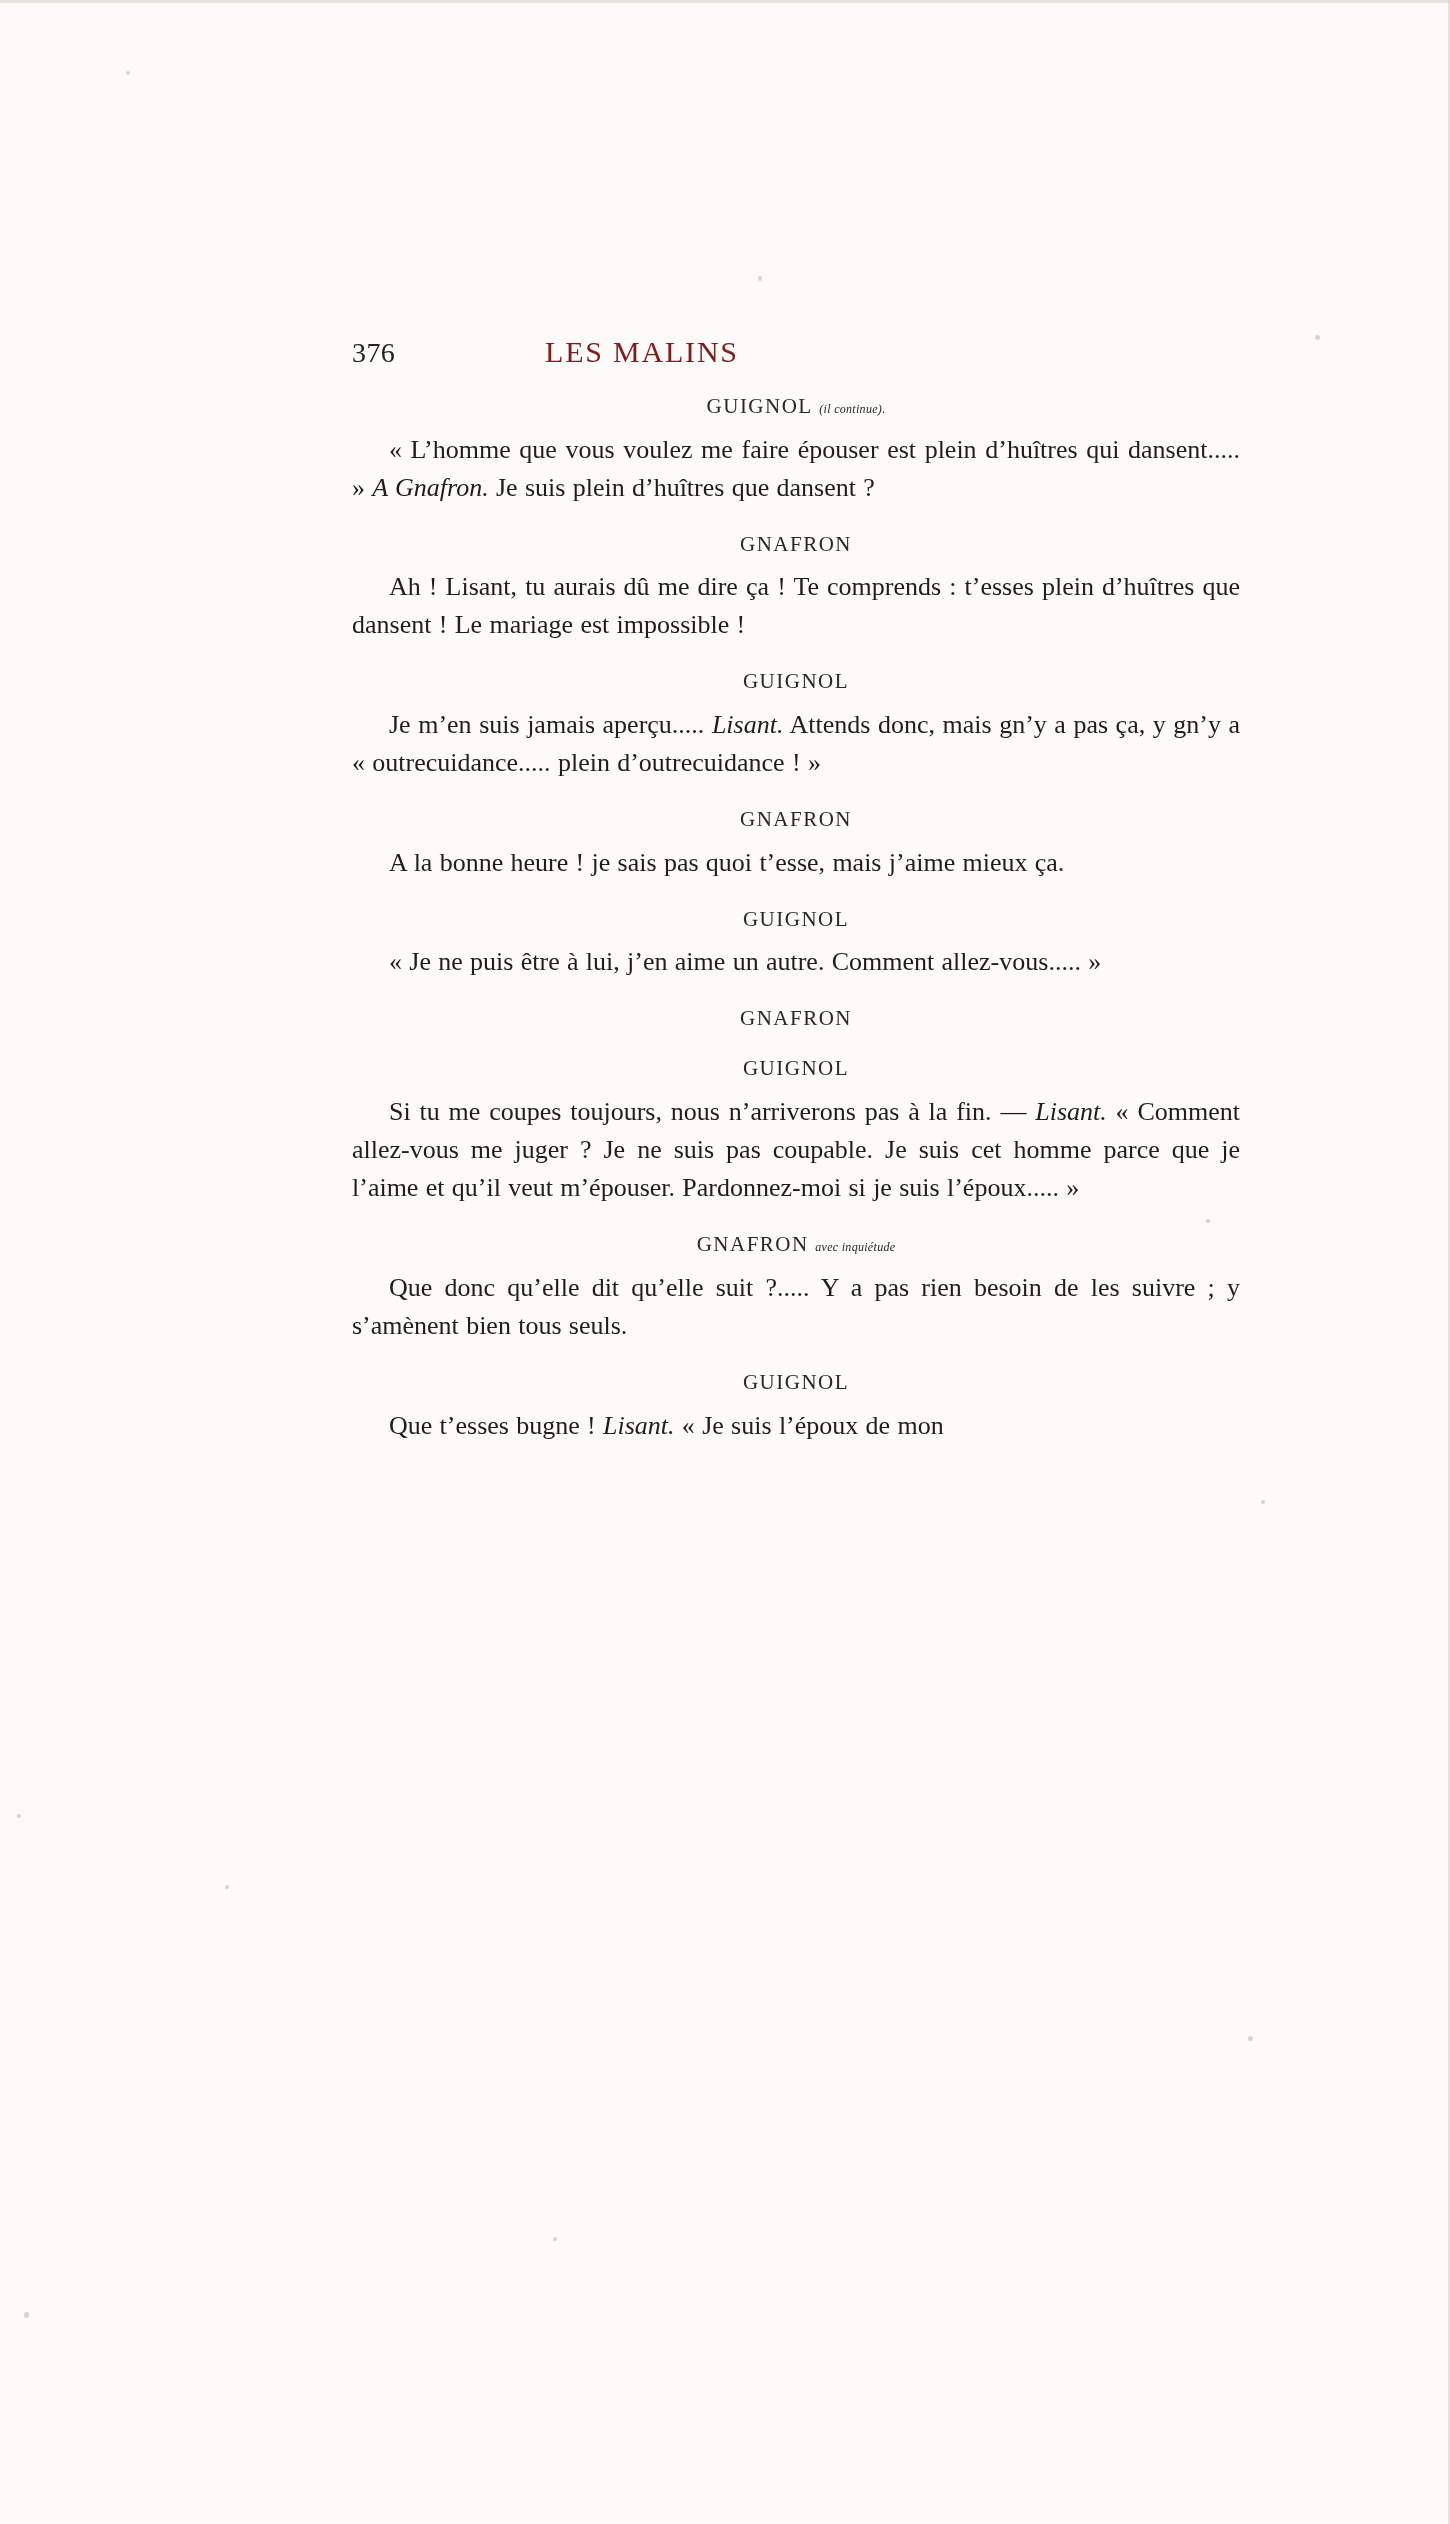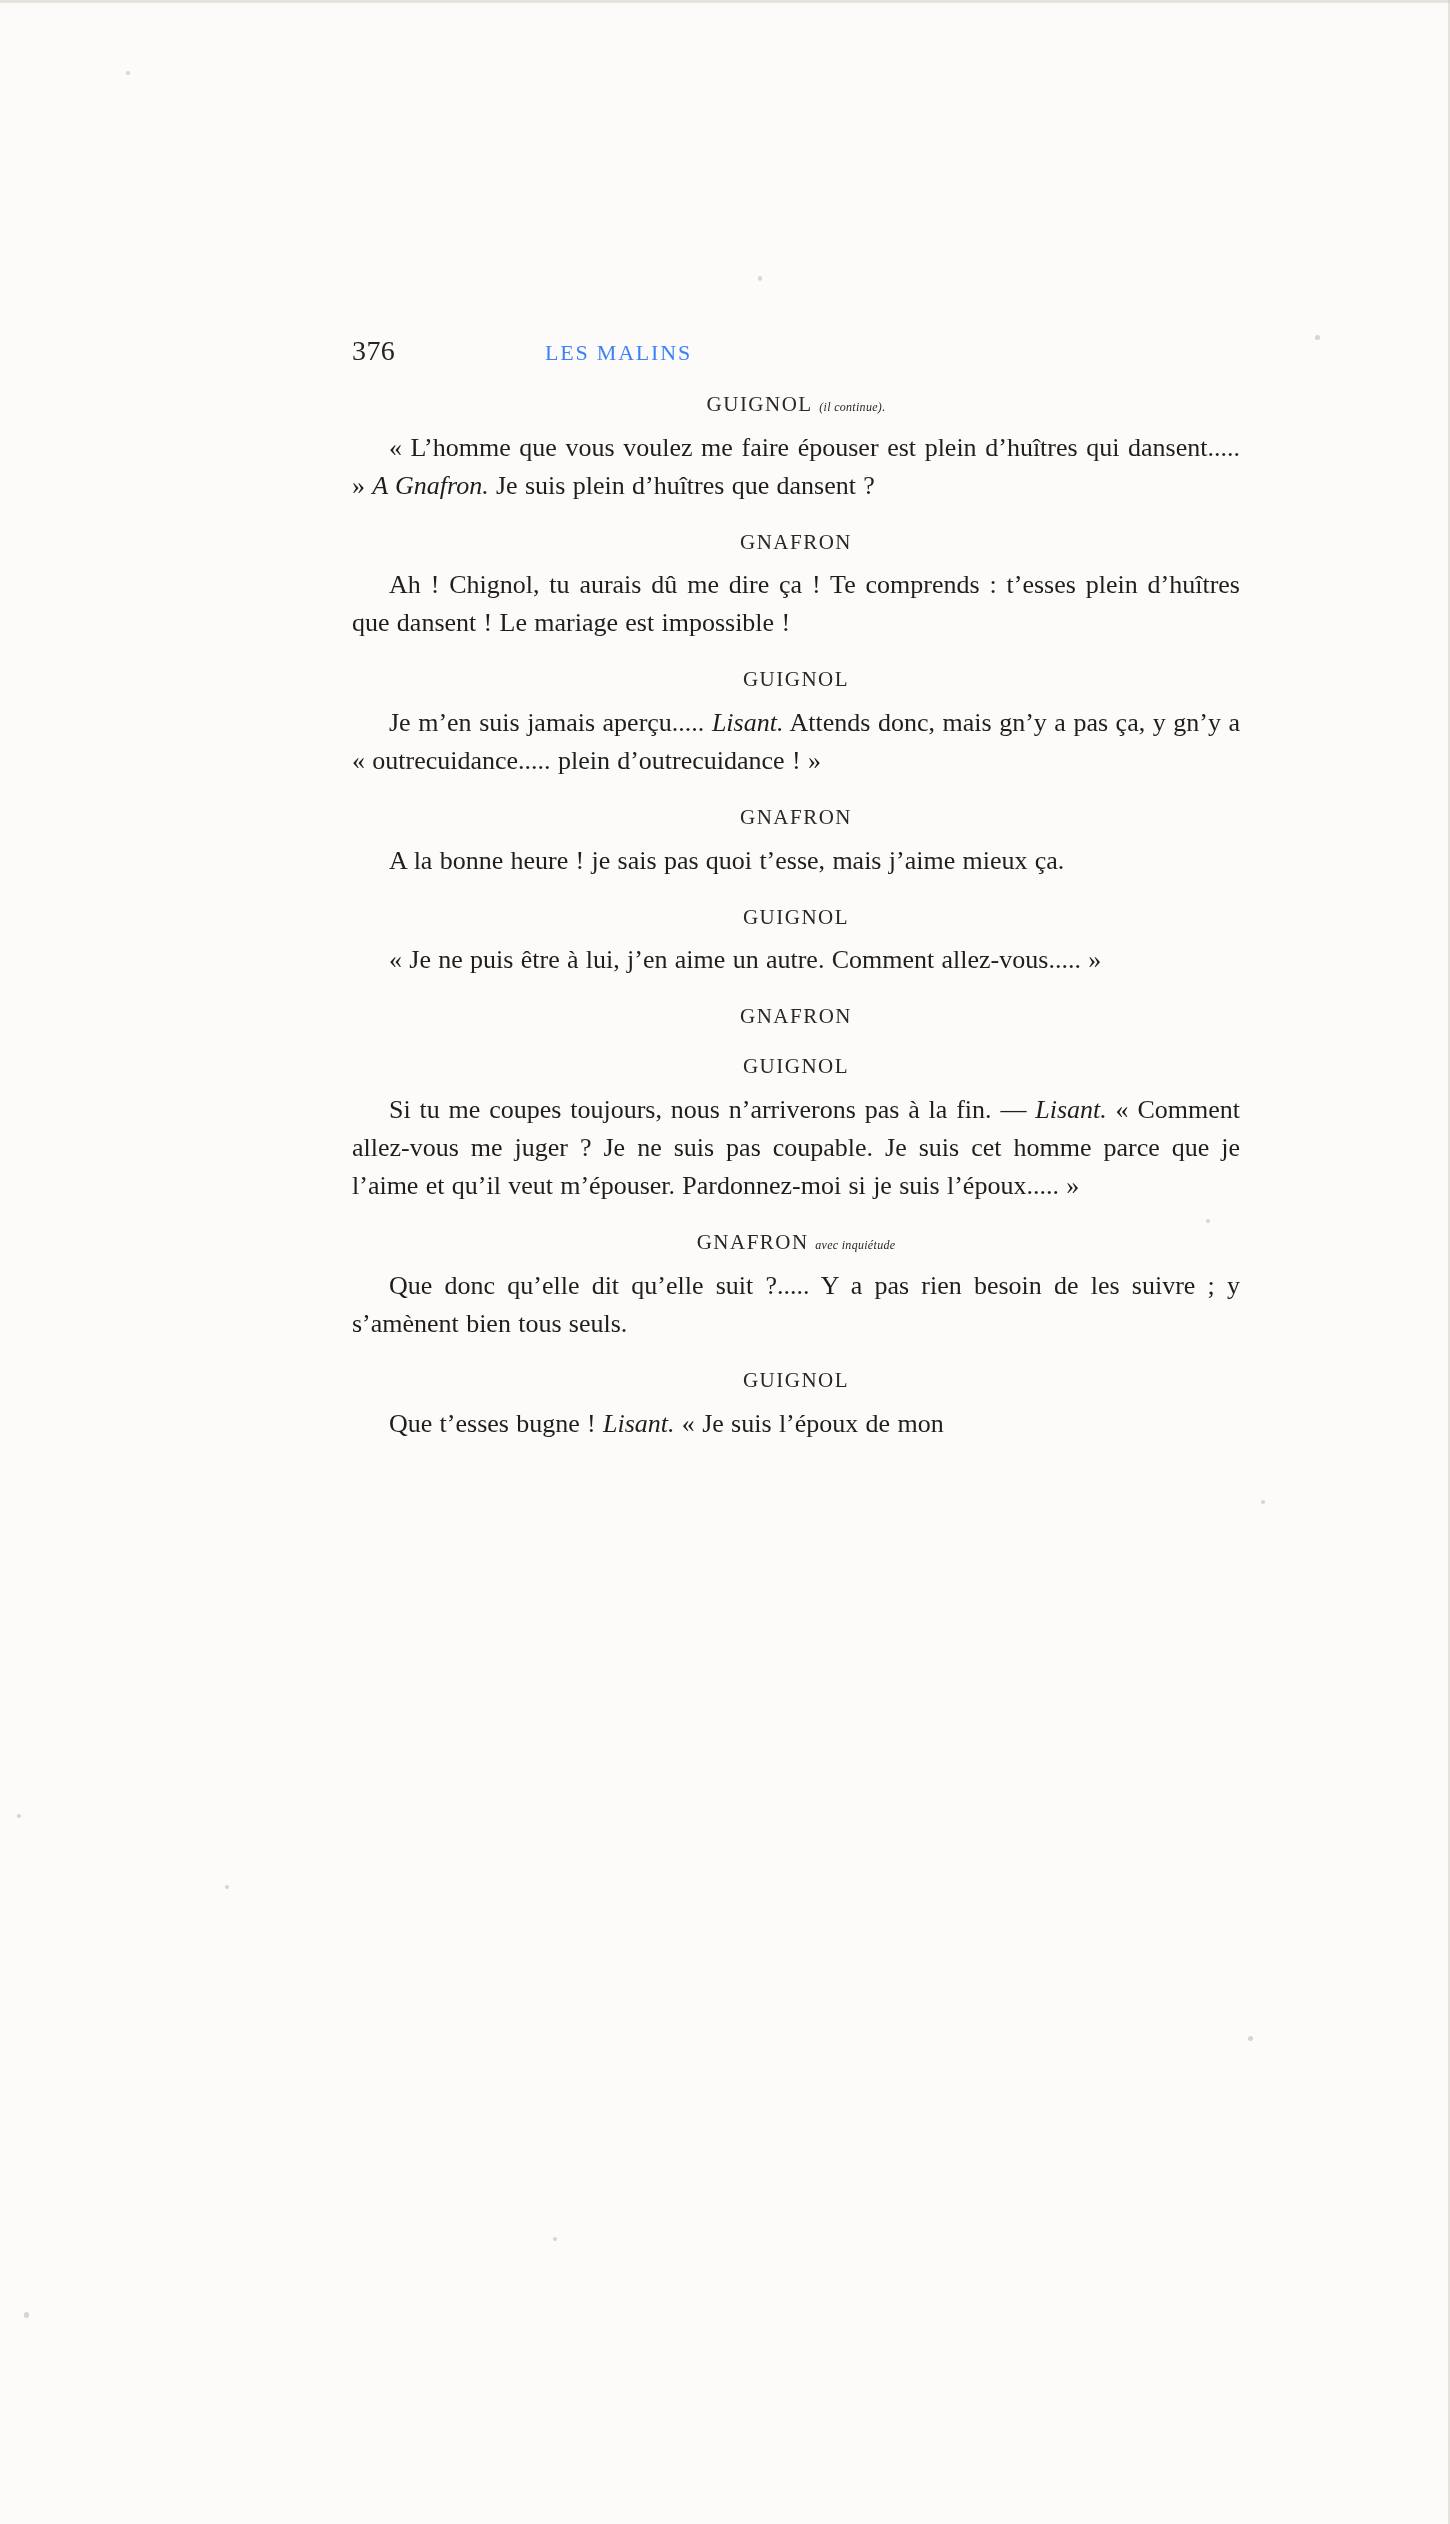--- a/index.html
+++ b/index.html
@@ -40,23 +40,23 @@
     align-items: baseline;
     margin-bottom: 16px;
   }
   .folio {
     font-size: 28px;
     letter-spacing: 0.4px;
     color: #262320;
     width: 193px;
   }
   .head-title {
-    font-size: 22px;
+    font-size: 30px;
     letter-spacing: 1.8px;
-    color: #3b82f6;
+    color: #7f1d1d;
     font-variant: small-caps;
     text-transform: uppercase;
   }
   .speaker {
     text-align: center;
     font-size: 21px;
     letter-spacing: 1.3px;
     color: #2a2724;
     margin: 25px 0 11.7px 0;
   }
@@ -123,21 +123,21 @@
         <span class="stage">(il continue).</span>
       </div>
       <p class="para">« L’homme que vous voulez me faire épouser est plein d’huîtres qui dansent..... » <i>A Gnafron.</i> Je suis plein d’huîtres que dansent ?</p>
     </div>
 
     <div>
       <div class="speaker">
         <span class="sc">Gnafron</span>
         <span class="stage"></span>
       </div>
-      <p class="para">Ah ! Chignol, tu aurais dû me dire ça ! Te comprends : t’esses plein d’huîtres que dansent ! Le mariage est impossible !</p>
+      <p class="para">Ah ! Lisant, tu aurais dû me dire ça ! Te comprends : t’esses plein d’huîtres que dansent ! Le mariage est impossible !</p>
     </div>
 
     <div>
       <div class="speaker">
         <span class="sc">Guignol</span>
         <span class="stage"></span>
       </div>
       <p class="para">Je m’en suis jamais aperçu..... <i>Lisant.</i> Attends donc, mais gn’y a pas ça, y gn’y a « outrecuidance..... plein d’outrecuidance ! »</p>
     </div>
 

